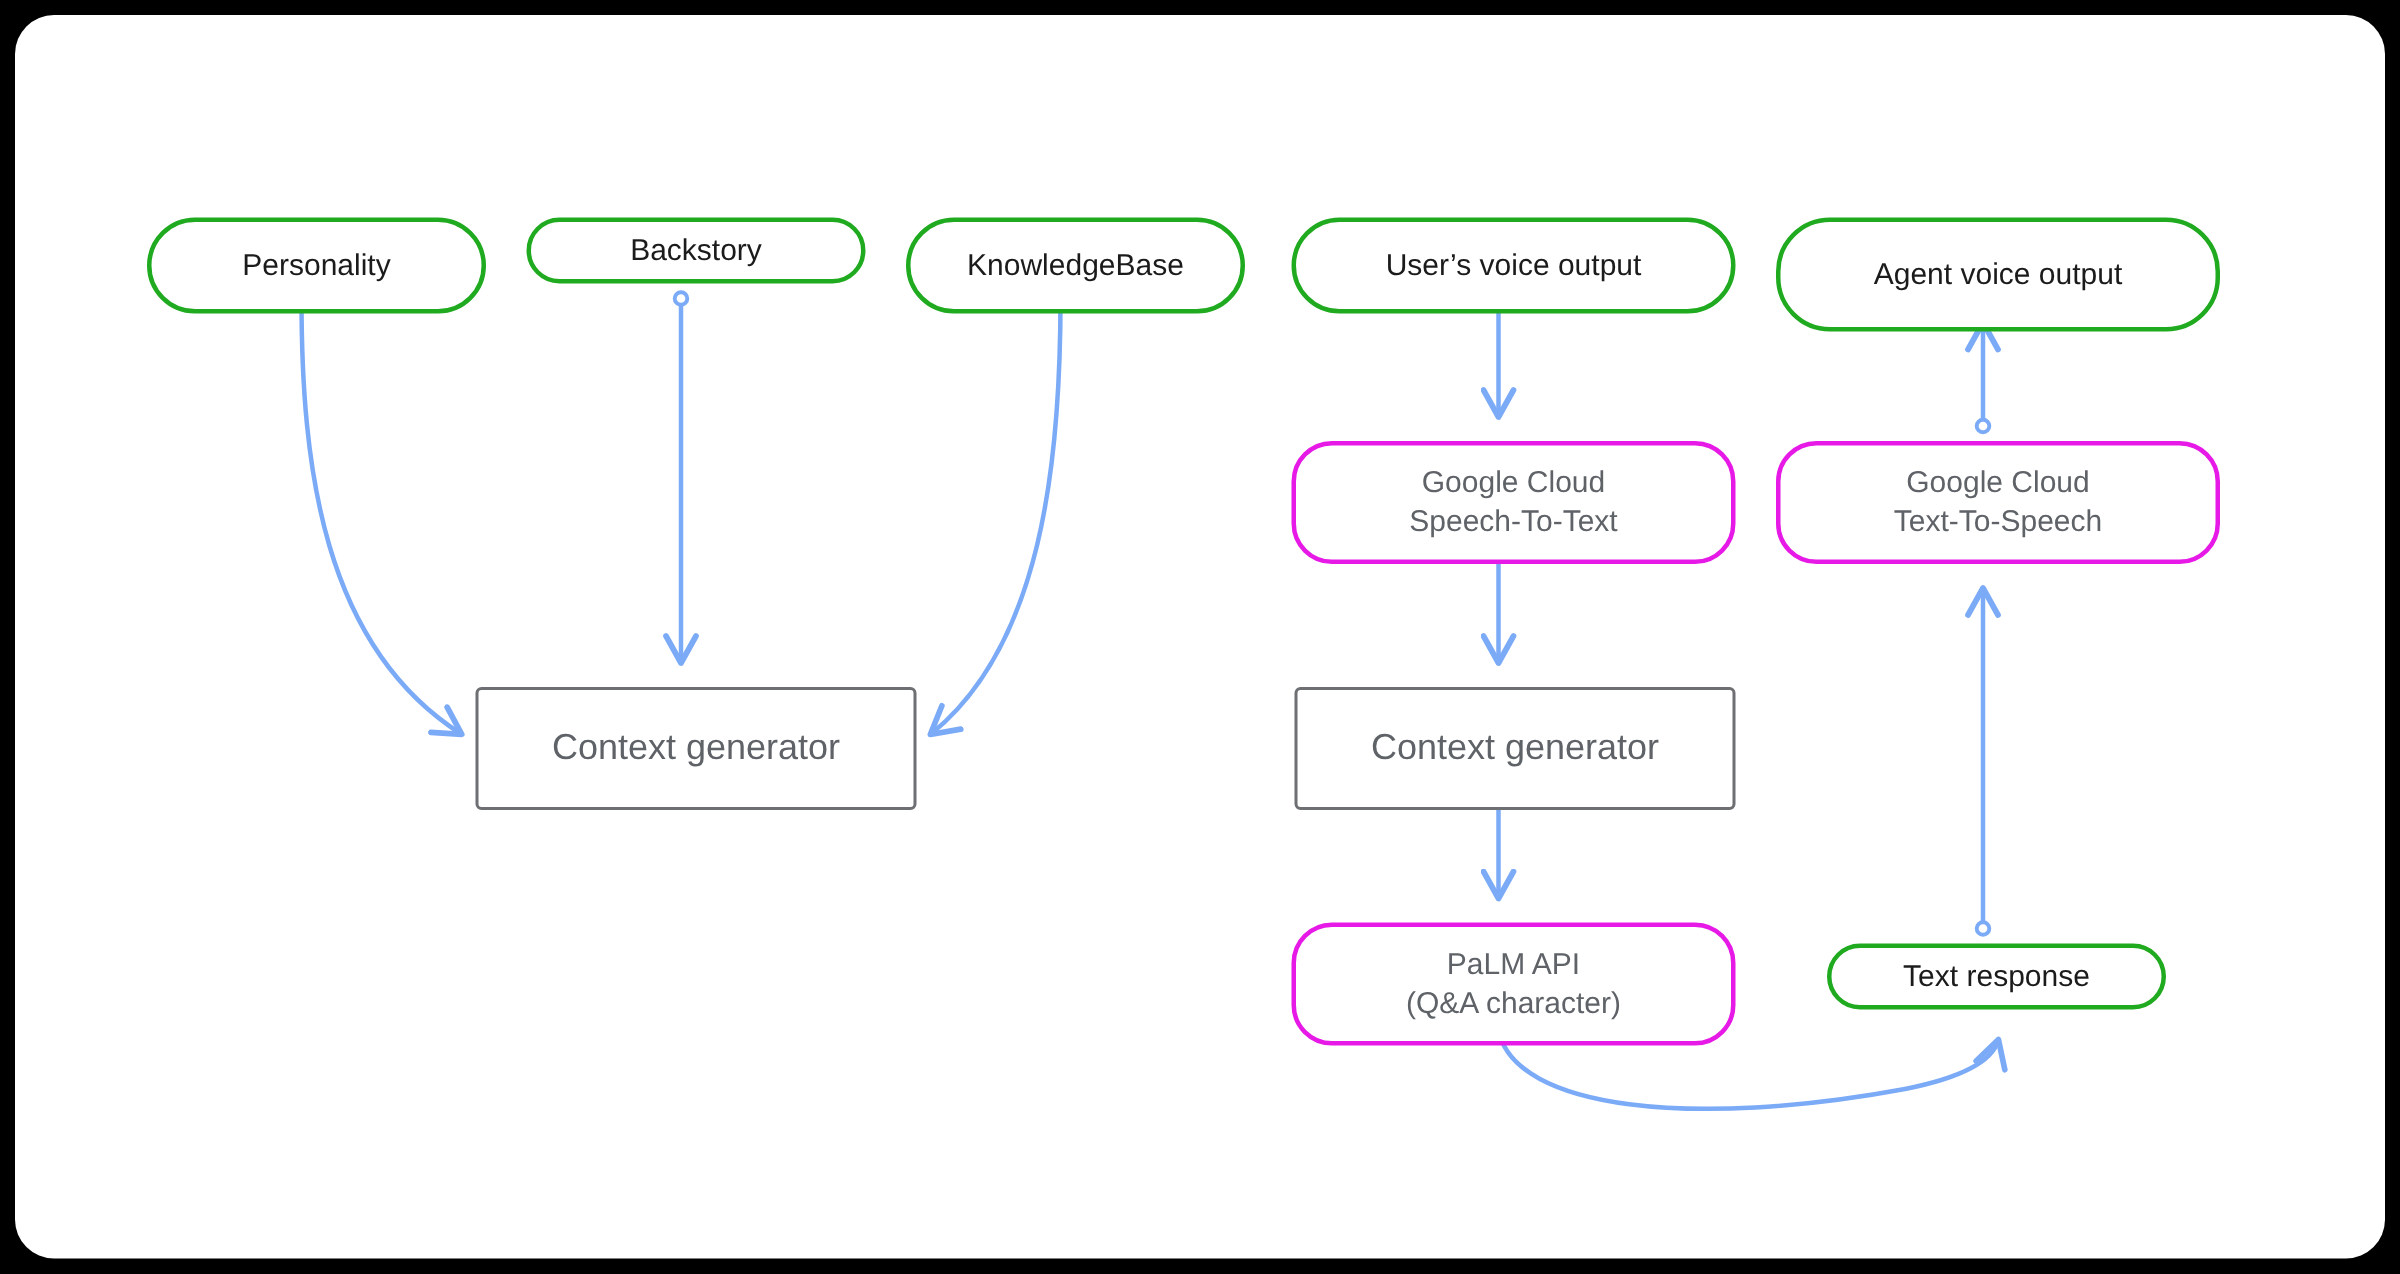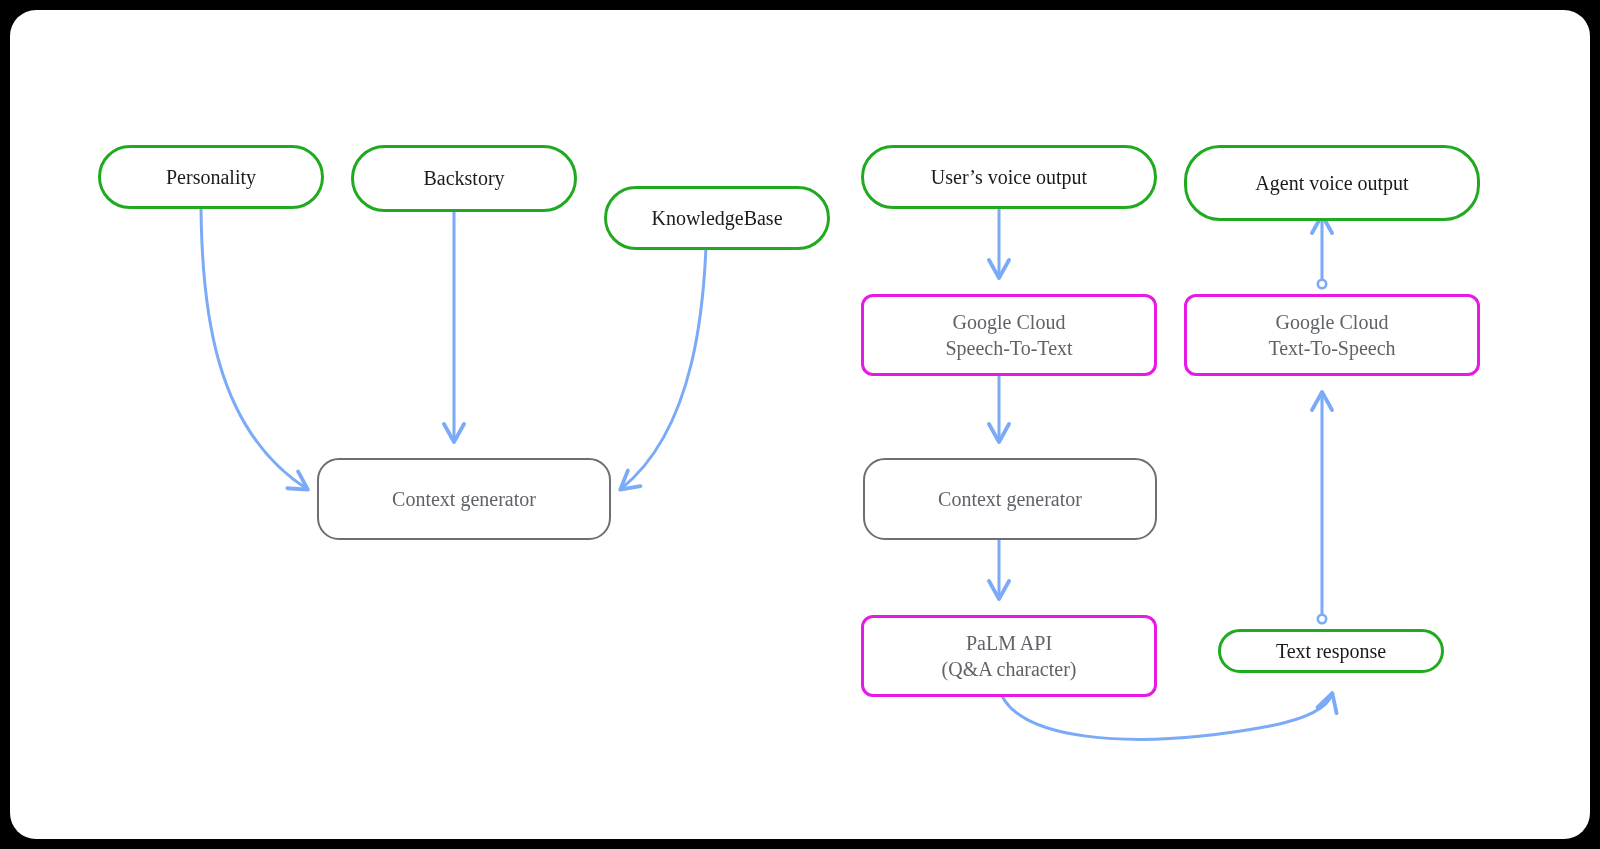--- a/index.html
+++ b/index.html
@@ -6,21 +6,21 @@
     margin: 0;
     padding: 0;
     background: #000000;
   }
   #stage {
     position: relative;
     width: 1600px;
     height: 849px;
     background: #000000;
     overflow: hidden;
-    font-family: Liberation Serif, serif;
+    font-family: Liberation Sans, sans-serif;
   }
   #card {
     position: absolute;
     left: 10px;
     top: 10px;
     width: 1580px;
     height: 829px;
     background: #ffffff;
     border-radius: 26px;
     overflow: hidden;
@@ -49,28 +49,28 @@
     border-width: 3px;
     color: #1b1b1b;
     font-size: 20px;
     border-radius: 36px;
   }
   .node.magenta {
     border-color: #e619e6;
     border-width: 3px;
     color: #5f6368;
     font-size: 20px;
-    border-radius: 12px;
+    border-radius: 27px;
   }
   .node.gray {
     border-color: #6d6f72;
     border-width: 2.5px;
     color: #5f6368;
-    font-size: 20px;
-    border-radius: 22px;
+    font-size: 24px;
+    border-radius: 4px;
   }
 </style>
 </head>
 <body>
 
 <div id="stage">
   <div id="card">
 
     <svg id="edges" viewBox="0 0 1580 829" xmlns="http://www.w3.org/2000/svg">
       <defs>
@@ -108,22 +108,22 @@
         <circle cx="989" cy="356" r="4.2"></circle>
         <circle cx="989" cy="520" r="4.2"></circle>
         <circle cx="989" cy="677" r="4.2"></circle>
         <circle cx="1312" cy="609" r="4.2"></circle>
         <circle cx="1312" cy="274" r="4.2"></circle>
       </g>
     </svg>
 
     <div id="nodes">
         <div class="node green" style="left: 88px; top: 135px; width: 226px; height: 64px;">Personality</div>
-        <div class="node green" style="left: 341px; top: 135px; width: 226px; height: 67px;">Backstory</div>
-        <div class="node green" style="left: 594px; top: 135px; width: 226px; height: 64px; margin-top: 41px;">KnowledgeBase</div>
+        <div class="node green" style="left: 341px; top: 135px; width: 226px; height: 44px;">Backstory</div>
+        <div class="node green" style="left: 594px; top: 135px; width: 226px; height: 64px;">KnowledgeBase</div>
         <div class="node green" style="left: 851px; top: 135px; width: 296px; height: 64px;">User’s voice output</div>
         <div class="node green" style="left: 1174px; top: 135px; width: 296px; height: 76px;">Agent voice output</div>
         <div class="node magenta" style="left: 851px; top: 284px; width: 296px; height: 82px;">Google Cloud
 Speech-To-Text</div>
         <div class="node magenta" style="left: 1174px; top: 284px; width: 296px; height: 82px;">Google Cloud
 Text-To-Speech</div>
         <div class="node gray" style="left: 307px; top: 448px; width: 294px; height: 82px;">Context generator</div>
         <div class="node gray" style="left: 853px; top: 448px; width: 294px; height: 82px;">Context generator</div>
         <div class="node magenta" style="left: 851px; top: 605px; width: 296px; height: 82px;">PaLM API
 (Q&amp;A character)</div>

